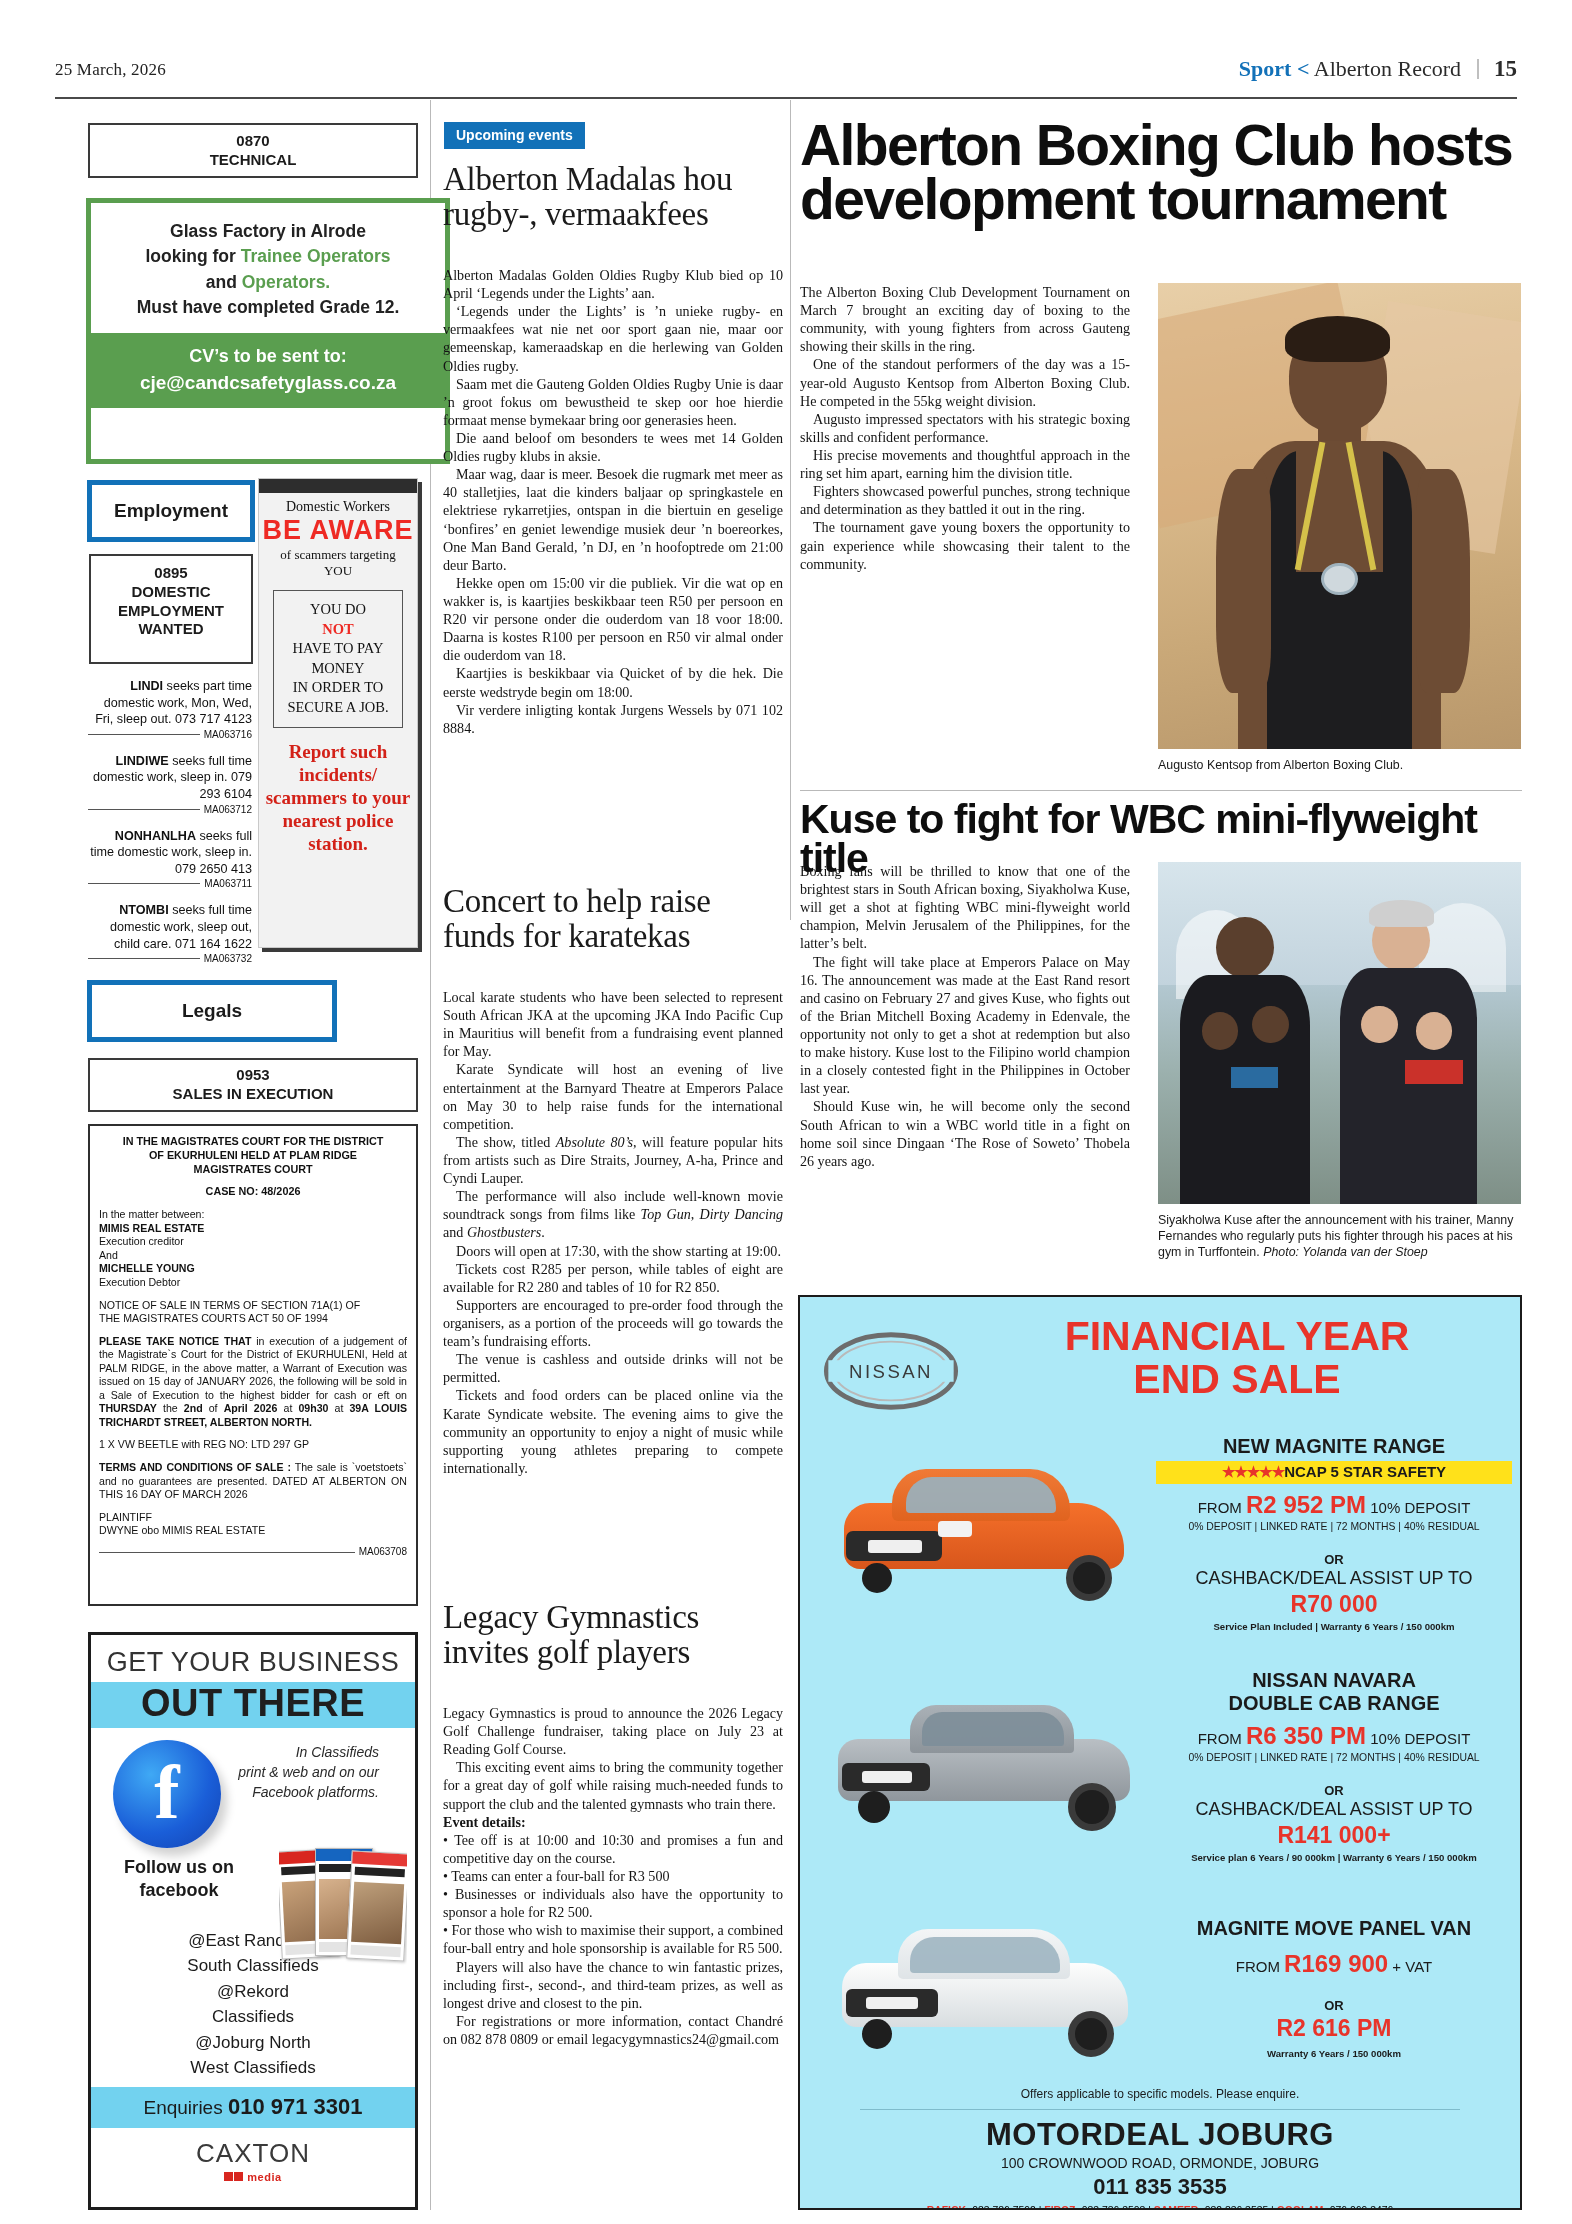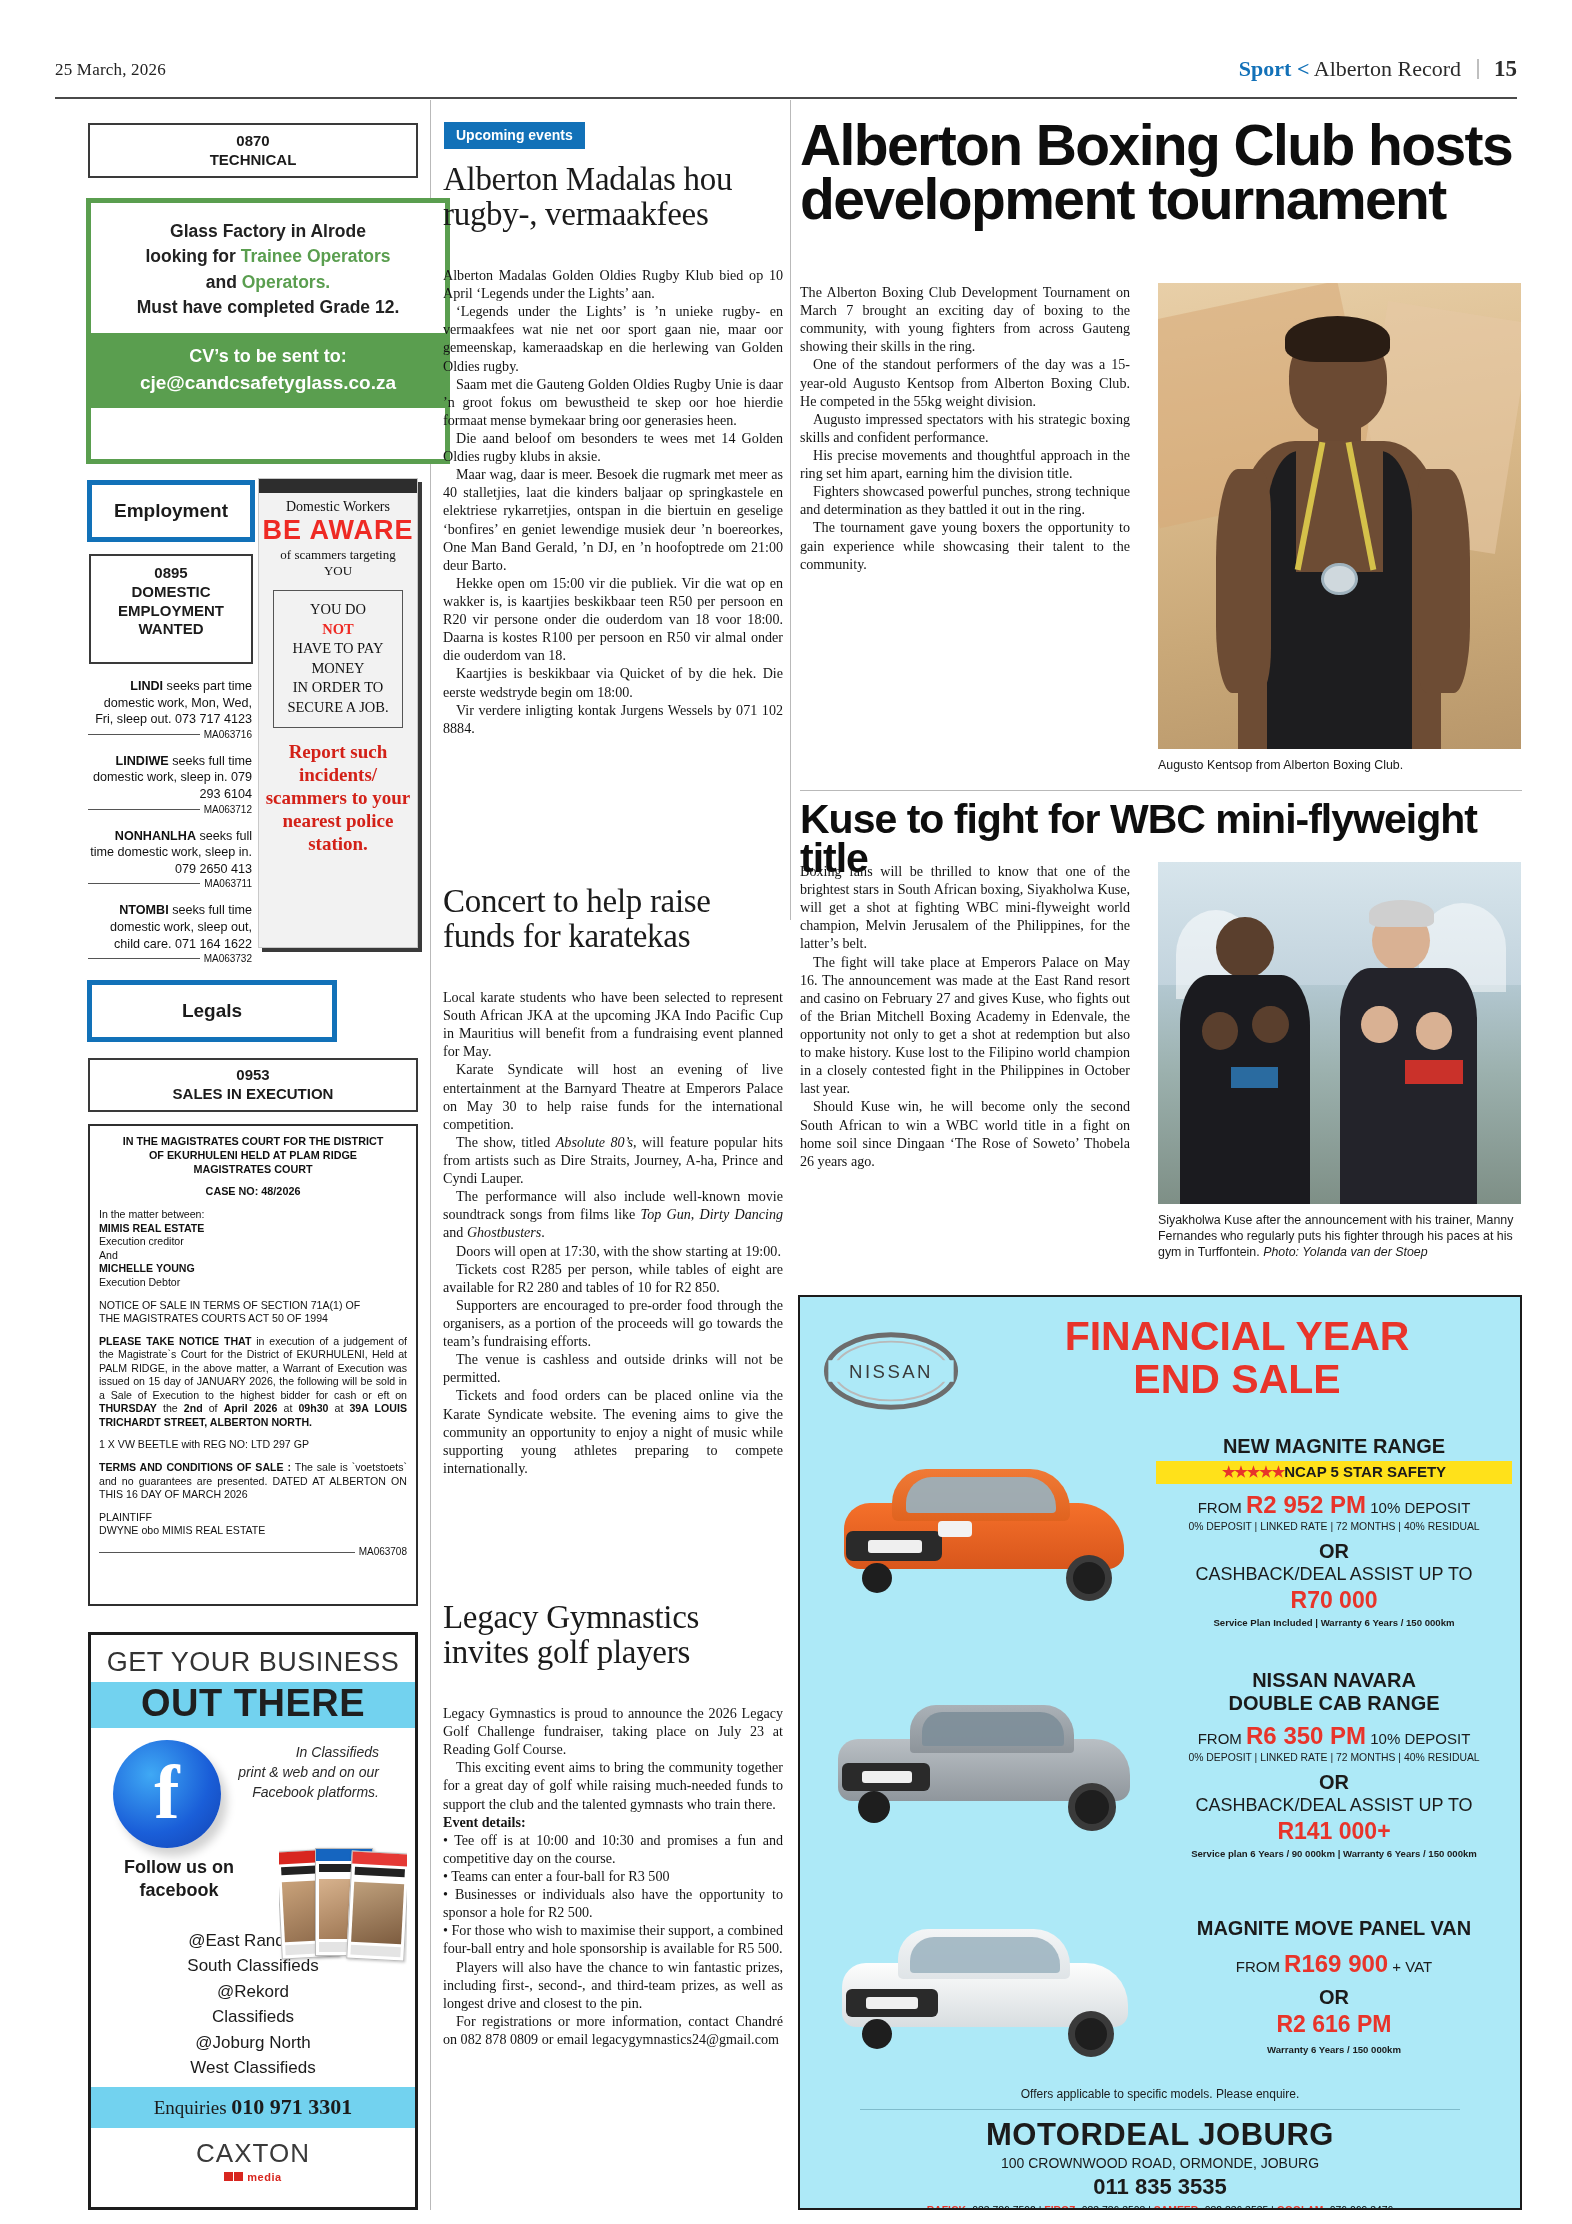--- a/index.html
+++ b/index.html
@@ -92,21 +92,21 @@
   .caxad .follow { position:absolute; left:8px; top:128px; width:160px; text-align:center;
                    font-family:"Liberation Sans",sans-serif; font-weight:bold; font-size:18px; line-height:1.3; color:#1b1b1b;}
   .papers { position:absolute; right:8px; top:118px; width:128px; height:120px; overflow:hidden;}
   .paper { position:absolute; width:58px; height:108px; background:#fff; border:1px solid #bbb; box-shadow:1px 1px 3px rgba(0,0,0,.25);}
   .paper .red { height:12px; background:#d8261f; }
   .paper .hd { height:8px; background:#222; margin:3px 3px 0;}
   .paper .ph { position:absolute; left:3px; right:3px; top:30px; bottom:16px; background:linear-gradient(160deg,#c9a27a,#8d6a4b);}
   .paper .ft { position:absolute; left:3px; right:3px; bottom:3px; height:10px; background:#e4e4e4;}
   .caxad .socials { font-family:"Liberation Sans",sans-serif; font-size:17px; line-height:1.5; color:#1b1b1b;
                     text-align:center; padding:0 6px 6px;}
-  .caxad .enq { background:#72d2ef; text-align:center; font-family:Liberation Serif, serif;
+  .caxad .enq { background:#72d2ef; text-align:center; font-family:Liberation Sans, sans-serif;
                 font-size:19px; color:#1b1b1b; padding:7px 0 8px;}
   .caxad .enq b { font-weight:bold; font-size:22px;}
   .caxad .caxton { text-align:center; padding:10px 0 12px; font-family:"Liberation Sans",sans-serif;}
   .caxad .caxton .n { font-size:26px; color:#3a3a3a; letter-spacing:1px;}
   .caxad .caxton .m { font-size:11px; color:#d8261f; letter-spacing:.5px; margin-top:2px;}
   .caxad .caxton .m i { font-style:normal; color:#d8261f; font-weight:bold;}
 
   
   .tagpill { position:absolute; background:#1271b8; color:#fff; font-family:"Liberation Sans",sans-serif;
              font-weight:bold; font-size:14px; padding:5px 12px 6px; }
@@ -130,21 +130,21 @@
   .nissan .logo { position:absolute; left:22px; top:28px; width:138px; height:92px;}
   .nissan .title { position:absolute; left:168px; top:18px; right:14px; text-align:center;
      font-family:"Liberation Sans",sans-serif; font-weight:bold; color:#e8342a; font-size:41px; line-height:1.05;}
   .ncol { position:absolute; font-family:"Liberation Sans",sans-serif; text-align:center; color:#1b1b1b;}
   .ncol .rng { font-weight:bold; font-size:20px; }
   .ncol .star { background:#ffe11a; font-weight:bold; font-size:15px; padding:2px 0 3px; margin-top:3px;}
   .ncol .star .s { color:#e8342a; letter-spacing:-1px;}
   .ncol .price { font-size:15px; margin-top:7px; }
   .ncol .price b { color:#e8342a; font-size:24px; font-weight:bold;}
   .ncol .tiny { font-size:10.4px; margin-top:2px; }
-  .ncol .or { font-weight:bold; font-size:20px; margin-top:8px;}
+  .ncol .or { font-weight:bold; font-size:13px; margin-top:20px;}
   .ncol .cash { font-size:18px; margin-top:1px;}
   .ncol .big { color:#e8342a; font-weight:bold; font-size:23px; margin-top:2px;}
   .ncol .tiny2 { font-size:9.6px; font-weight:bold; margin-top:3px;}
   .nissan .offers { position:absolute; text-align:center; font-family:"Liberation Sans",sans-serif;
                     font-size:12px; color:#1b1b1b; }
   .nissan .dealer { position:absolute; text-align:center; font-family:"Liberation Sans",sans-serif; color:#1b1b1b;}
   .nissan .dealer .nm { font-weight:bold; font-size:31px; letter-spacing:.5px;}
   .nissan .dealer .ad { font-size:14px; margin-top:2px;}
   .nissan .dealer .ph { font-weight:bold; font-size:22px; margin-top:3px;}
   .nissan .contacts { position:absolute; text-align:center; font-family:"Liberation Sans",sans-serif; font-size:10.4px;}

